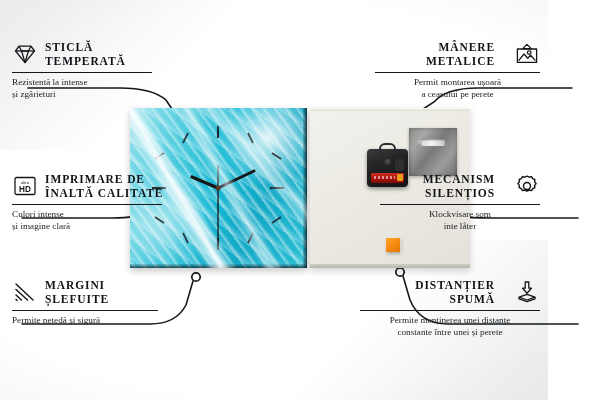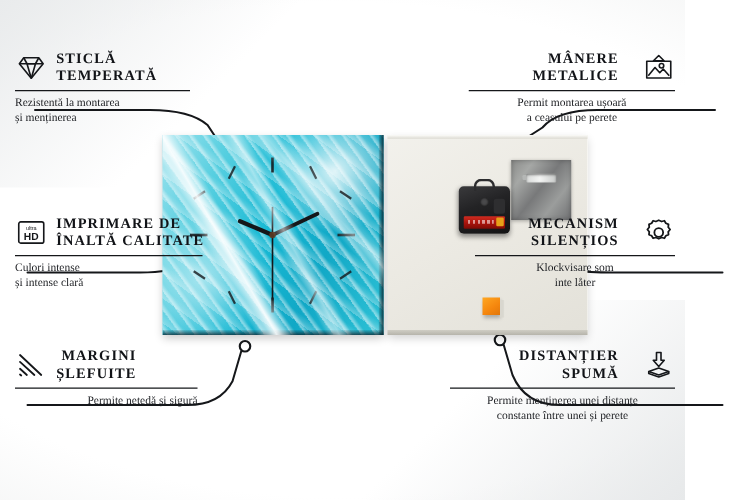--- a/index.html
+++ b/index.html
@@ -171,21 +171,21 @@
     margin-top:4px;
     white-space:nowrap;
   }
   .feature.right .sub { text-align:center; }
   .icon { width:26px; height:26px; flex:0 0 26px; display:block; }
   .icon svg { width:26px; height:26px; display:block; }
 
   
   #f-glass   { left:12px;  top:40px;  width:140px; }
   #f-print   { left:12px;  top:172px; width:150px; }
-  #f-edges   { left:12px;  top:278px; width:146px;text-align:right; }
+  #f-edges   { left:12px;  top:278px; width:146px; }
   #f-handles { right:8px;  top:40px;  width:165px; }
   #f-mech    { right:8px;  top:172px; width:160px; }
   #f-spacer  { right:8px;  top:278px; width:180px; }
   .feature.right .titles { margin-left:0; }
 </style>
 </head>
 <body>
 
 <div id="stage">
 
@@ -280,40 +280,40 @@
           <path d="M19 5.2 L16.4 10 L13 21.6"></path>
             <path d="M9.6 10 H16.4"></path>
         </svg>
       </span>
       <span class="titles">
         <span>STICLĂ</span><br><span>TEMPERATĂ</span>
       </span>
     </div>
     <div class="rule"></div>
     <div class="sub">
-      <span>Rezistentă la montarea</span><br><span>și menținerea</span>
+      <span>Rezistentă la intense</span><br><span>și zgârieturi</span>
     </div>
   </div>
 
   <div class="feature left" id="f-print">
     <div class="head">
       <span class="icon">
         <svg viewBox="0 0 26 26">
           <rect x="3" y="4.5" width="20" height="17" rx="1.6" fill="none" stroke="#15171a" stroke-width="1.3"></rect>
           <text x="13" y="11.4" text-anchor="middle" font-family="Liberation Sans, sans-serif" font-size="4.4" fill="#15171a">ultra</text>
           <text x="13" y="19" text-anchor="middle" font-family="Liberation Sans, sans-serif" font-size="8.2" font-weight="bold" fill="#15171a">HD</text>
         </svg>
       </span>
       <span class="titles">
         <span>IMPRIMARE DE</span><br><span>ÎNALTĂ CALITATE</span>
       </span>
     </div>
     <div class="rule"></div>
     <div class="sub">
-      <span>Culori intense</span><br><span>și intense clară</span>
+      <span>Culori intense</span><br><span>și imagine clară</span>
     </div>
   </div>
 
   <div class="feature left" id="f-edges">
     <div class="head">
       <span class="icon">
         <svg viewBox="0 0 26 26" stroke="#15171a" stroke-width="1.45" stroke-linecap="round">
           <line x1="4" y1="5" x2="21" y2="21"></line>
           <line x1="4" y1="10.5" x2="15.5" y2="21"></line>
           <line x1="4" y1="16" x2="9.5" y2="21"></line>

